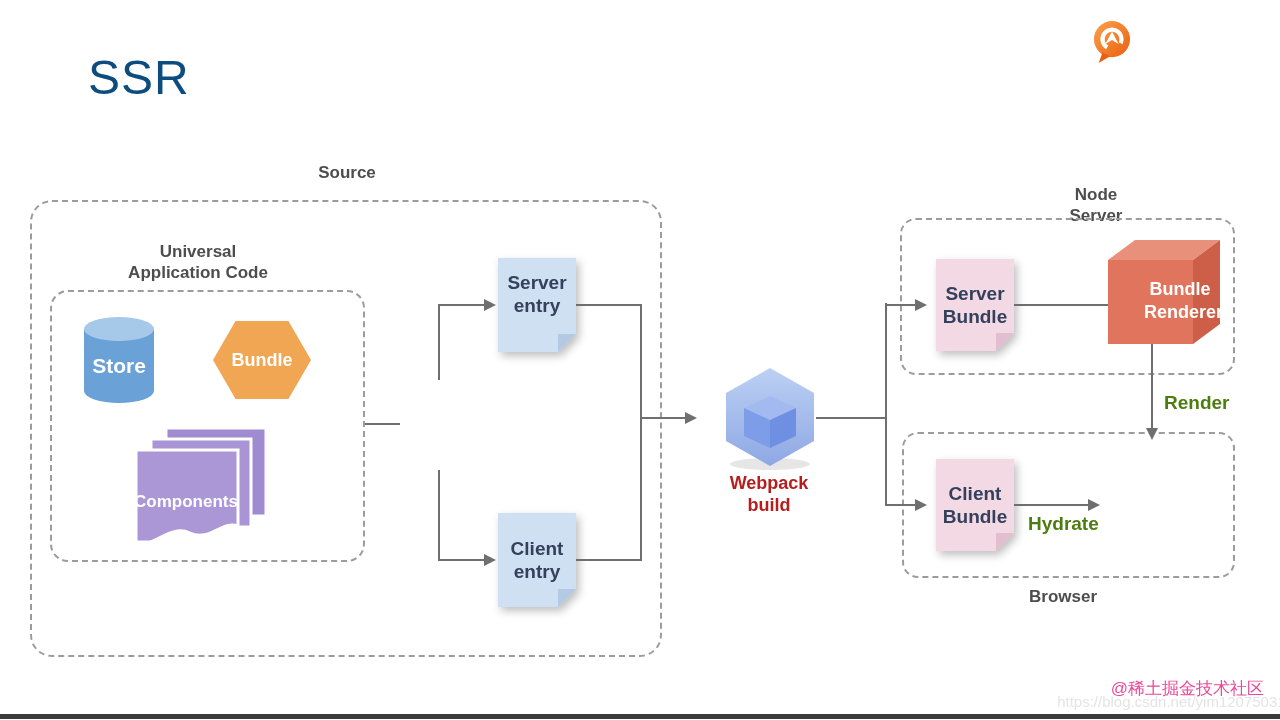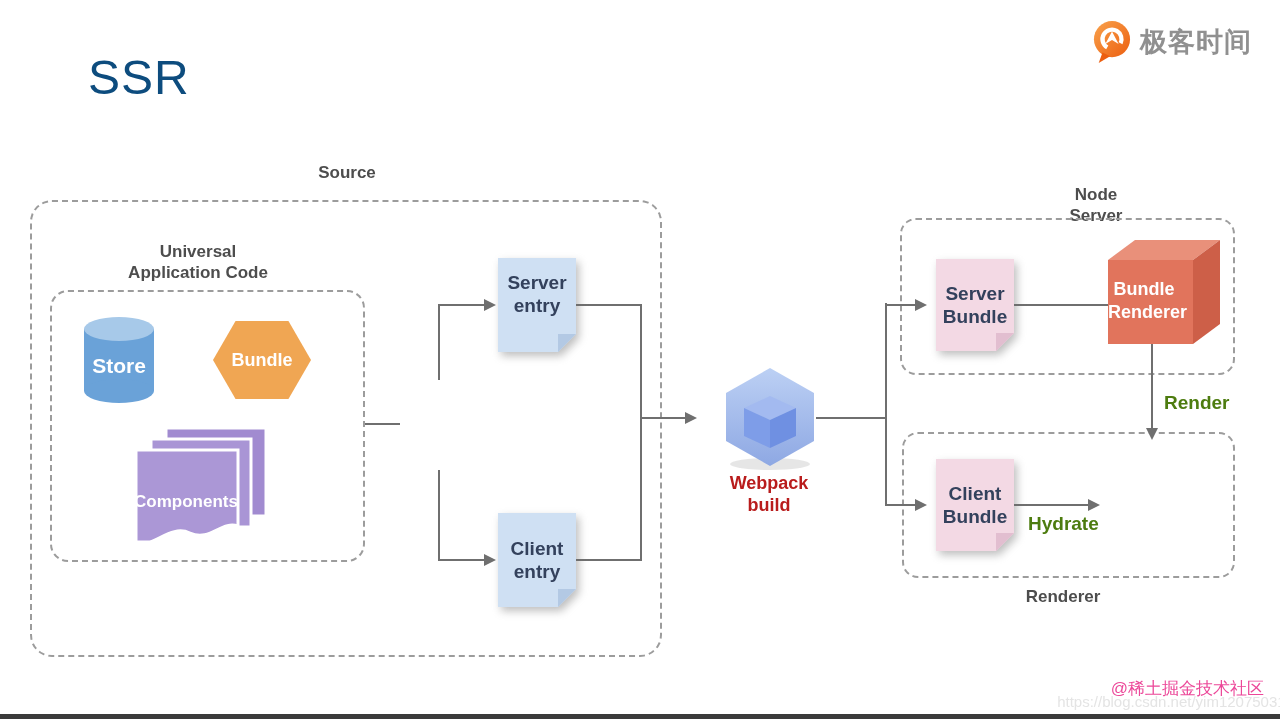--- a/index.html
+++ b/index.html
@@ -80,21 +80,20 @@
         <linearGradient id="gk" x1="0" y1="0" x2="1" y2="1">
           <stop offset="0" stop-color="#f9a24c"></stop>
             <stop offset="1" stop-color="#ec5f10"></stop>
         </linearGradient>
       </defs>
       <circle cx="20" cy="20" r="19" fill="url(#gk)"></circle>
       <path d="M10 34 L6 45 L18 38 Z" fill="#ec5f10"></path>
       <circle cx="20" cy="20" r="10" fill="none" stroke="#ffffff" stroke-width="4.5" stroke-dasharray="46 17" transform="rotate(120 20 20)"></circle>
       <path d="M20 12 L27 25 L20 21 L13 25 Z" fill="#ffffff"></path>
     </svg>
-    <span class="brand-name">极客时间</span>
   </div>
 
   <div class="abs group-label" style="left:297px;top:162px;width:100px;">Source</div>
   <div class="abs dashed" style="left:30px;top:200px;width:628px;height:453px;border-radius:22px;"></div>
 
   <div class="abs group-label" style="left:118px;top:241px;width:160px;">Universal Application Code</div>
   <div class="abs dashed" style="left:50px;top:290px;width:311px;height:268px;border-radius:18px;"></div>
 
   <div class="abs z2" style="left:83px;top:316px;width:72px;height:88px;">
     <svg width="72" height="88" viewBox="0 0 72 88">
@@ -158,27 +157,27 @@
     <div class="fold"></div>
     <span class="flabel">Server Bundle</span>
   </div>
 
   <div class="abs z2" style="left:1106px;top:238px;width:116px;height:108px;">
     <svg width="116" height="108" viewBox="0 0 116 108">
       <polygon points="2,22 29,2 114,2 87,22" fill="#e9907a"></polygon>
       <polygon points="87,22 114,2 114,86 87,106" fill="#cd5f48"></polygon>
       <rect x="2" y="22" width="85" height="84" fill="#e1745c"></rect>
     </svg>
-    <span class="shape-label" style="left:2px;width:72px;top:40px;font-size:18px;line-height:23px;">Bundle Renderer</span>
+    <span class="shape-label" style="left:2px;width:72px;top:40px;font-size:18px;line-height:23px;padding-left:36px;">Bundle Renderer</span>
   </div>
 
   <div class="abs edge-label" style="left:1164px;top:392px;">Render</div>
 
   <div class="abs dashed" style="left:902px;top:432px;width:329px;height:142px;border-radius:16px;"></div>
-  <div class="abs group-label" style="left:1013px;top:586px;width:100px;">Renderer</div>
+  <div class="abs group-label" style="left:1013px;top:586px;width:100px;">Browser</div>
 
   <div class="abs file pink" style="left:936px;top:459px;width:78px;height:92px;">
     <div class="page"></div>
     <div class="fold"></div>
     <span class="flabel">Client Bundle</span>
   </div>
 
   <div class="abs edge-label" style="left:1028px;top:513px;">Hydrate</div>
 
 

